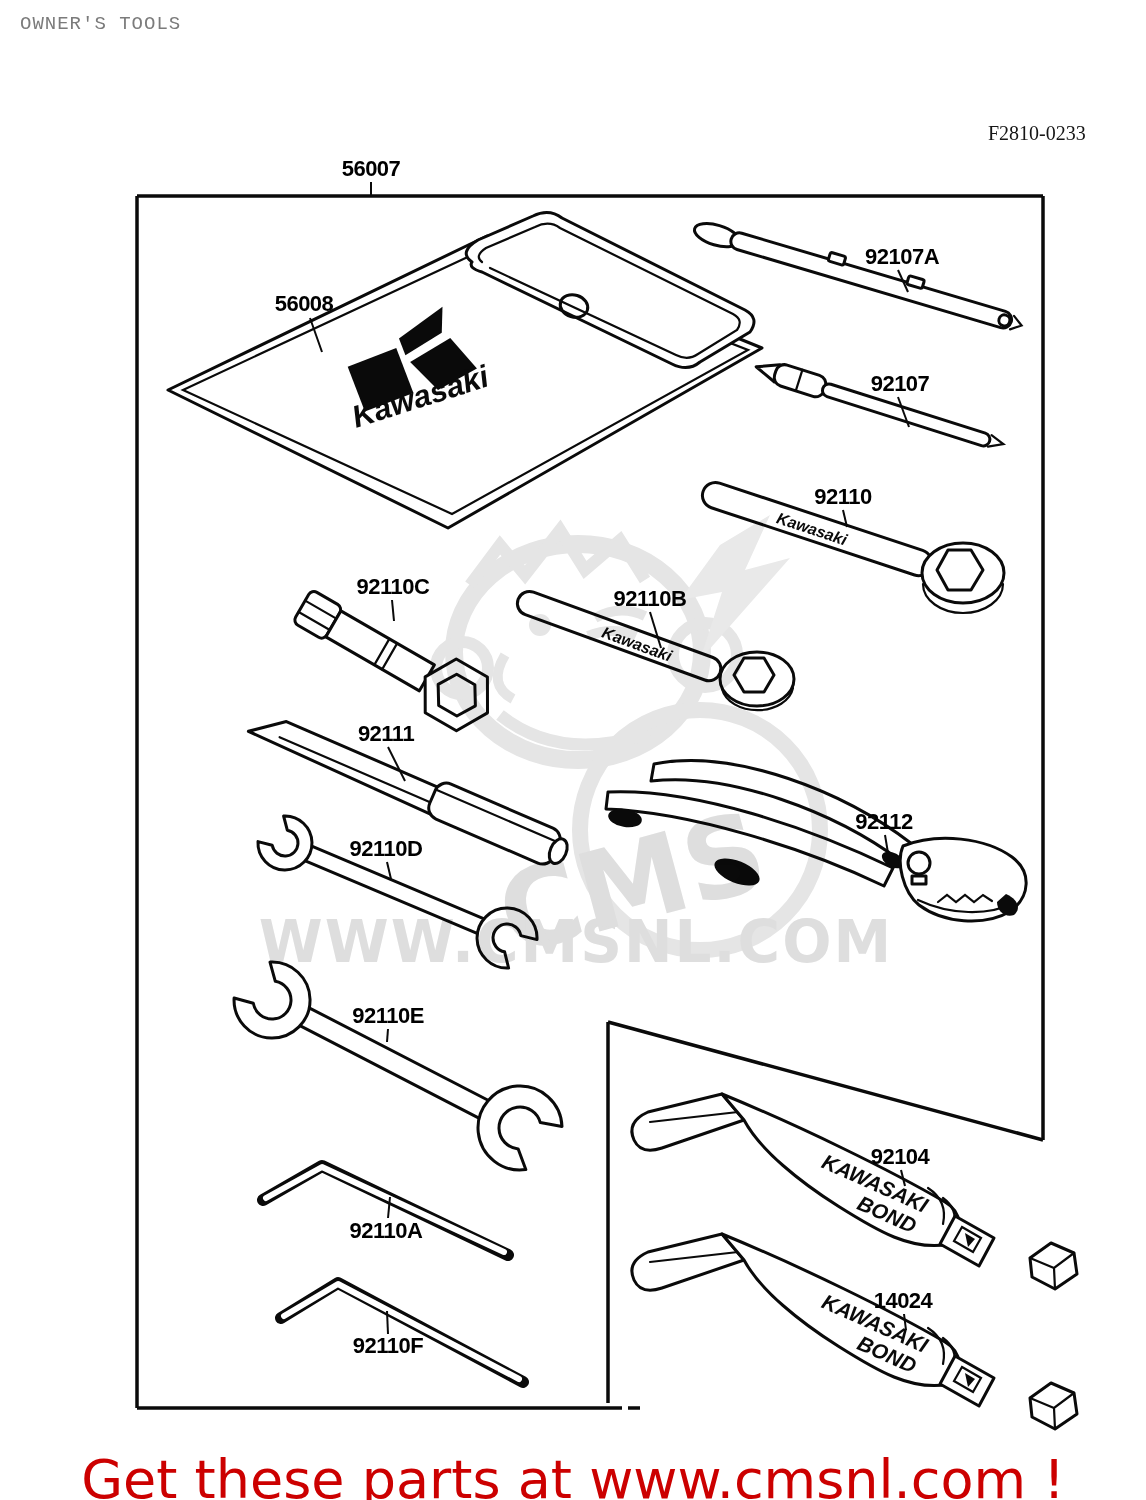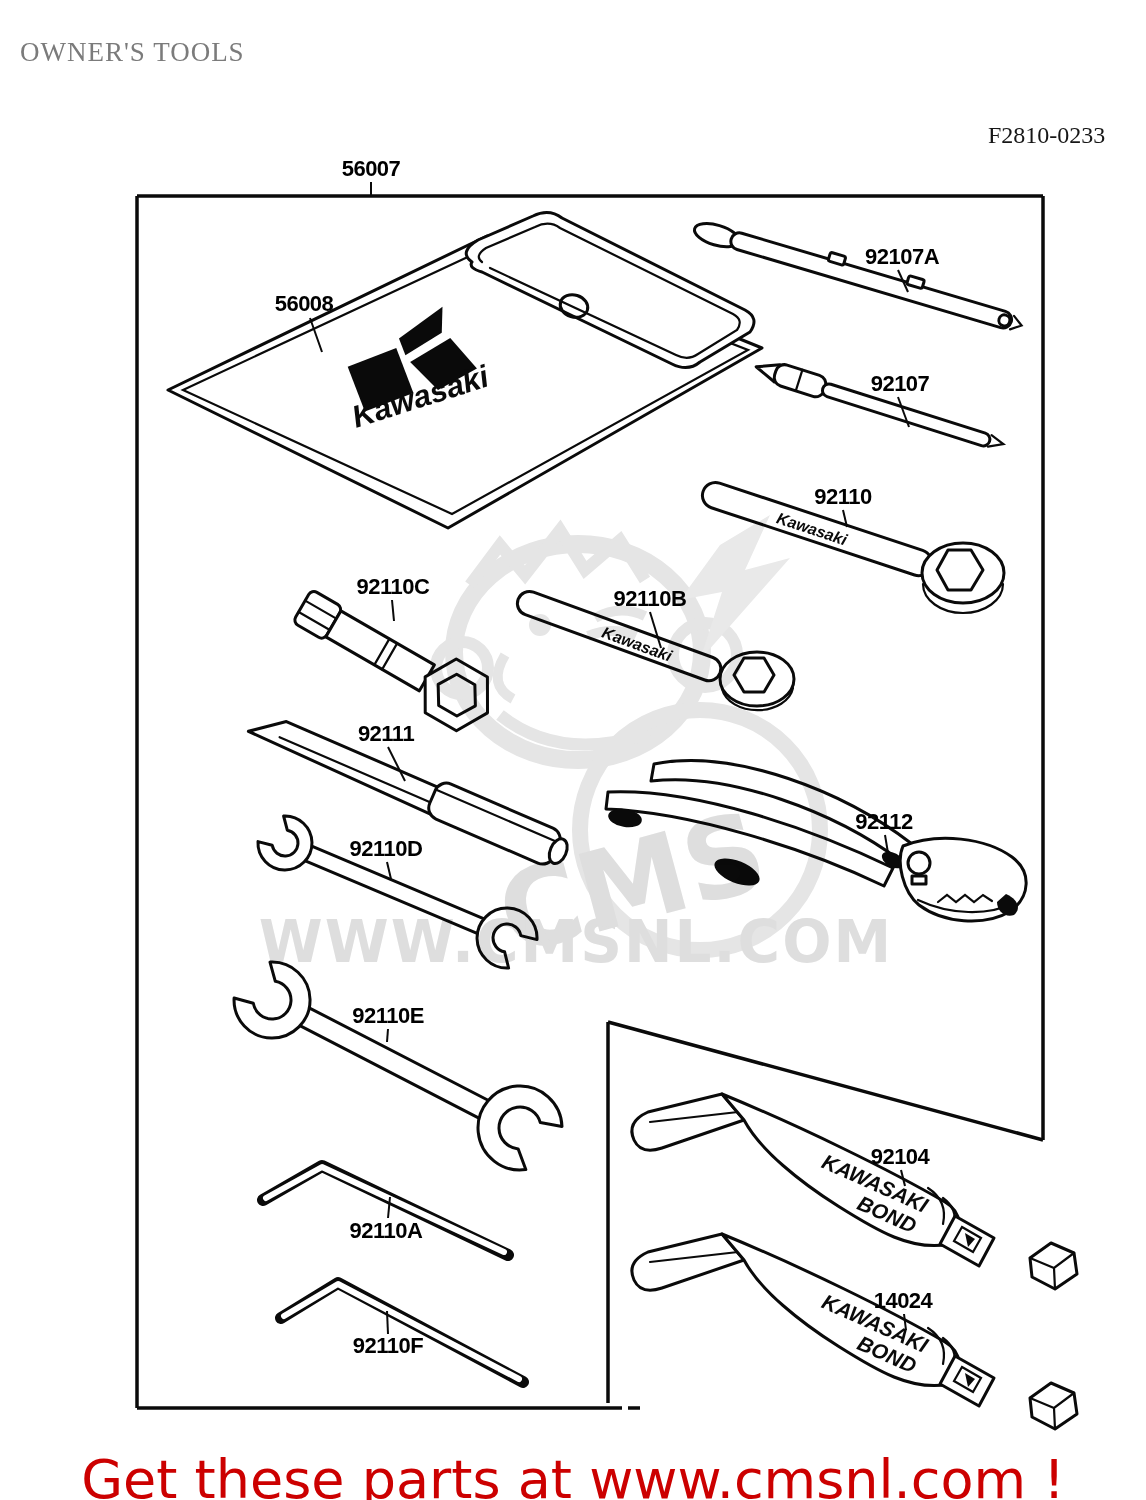--- a/index.html
+++ b/index.html
@@ -1,20 +1,20 @@
 <!DOCTYPE html>
 <html><head>
 <meta charset="utf-8">
 <style>
   html,body{margin:0;padding:0;background:#ffffff;}
   .page{position:relative;width:1146px;height:1500px;background:#fff;overflow:hidden;
         font-family:"Liberation Sans",sans-serif;}
-  .page-title{position:absolute;left:20px;top:13px;font-size:27px;letter-spacing:1px;
-        color:#7b7b7b;font-family:Liberation Serif, serif;margin-top:24px;}
-  .figure-code{position:absolute;left:988px;top:122px;font-size:24px;color:#161616;
+  .page-title{position:absolute;left:20px;top:13px;font-size:19px;letter-spacing:1px;
+        color:#7b7b7b;font-family:Liberation Mono, monospace;}
+  .figure-code{position:absolute;left:988px;top:122px;font-size:20px;color:#161616;
         font-family:"Liberation Serif",serif;}
   .footer-cta{position:absolute;left:0;right:0;top:1448px;text-align:center;
         font-size:54px;color:#cc0000;font-family:"DejaVu Sans",sans-serif;}
   svg{position:absolute;left:0;top:0;}
   .frame{stroke:#0a0a0a;stroke-width:3.5;fill:none;}
   .tool{stroke:#0a0a0a;stroke-width:3;fill:none;stroke-linejoin:round;stroke-linecap:round;}
   .toolw{stroke:#0a0a0a;stroke-width:3;fill:#ffffff;stroke-linejoin:round;}
   .thin{stroke:#0a0a0a;stroke-width:2.2;fill:none;stroke-linecap:round;}
   .blk{fill:#0a0a0a;stroke:none;}
   .leader{stroke:#0a0a0a;stroke-width:2;fill:none;}

